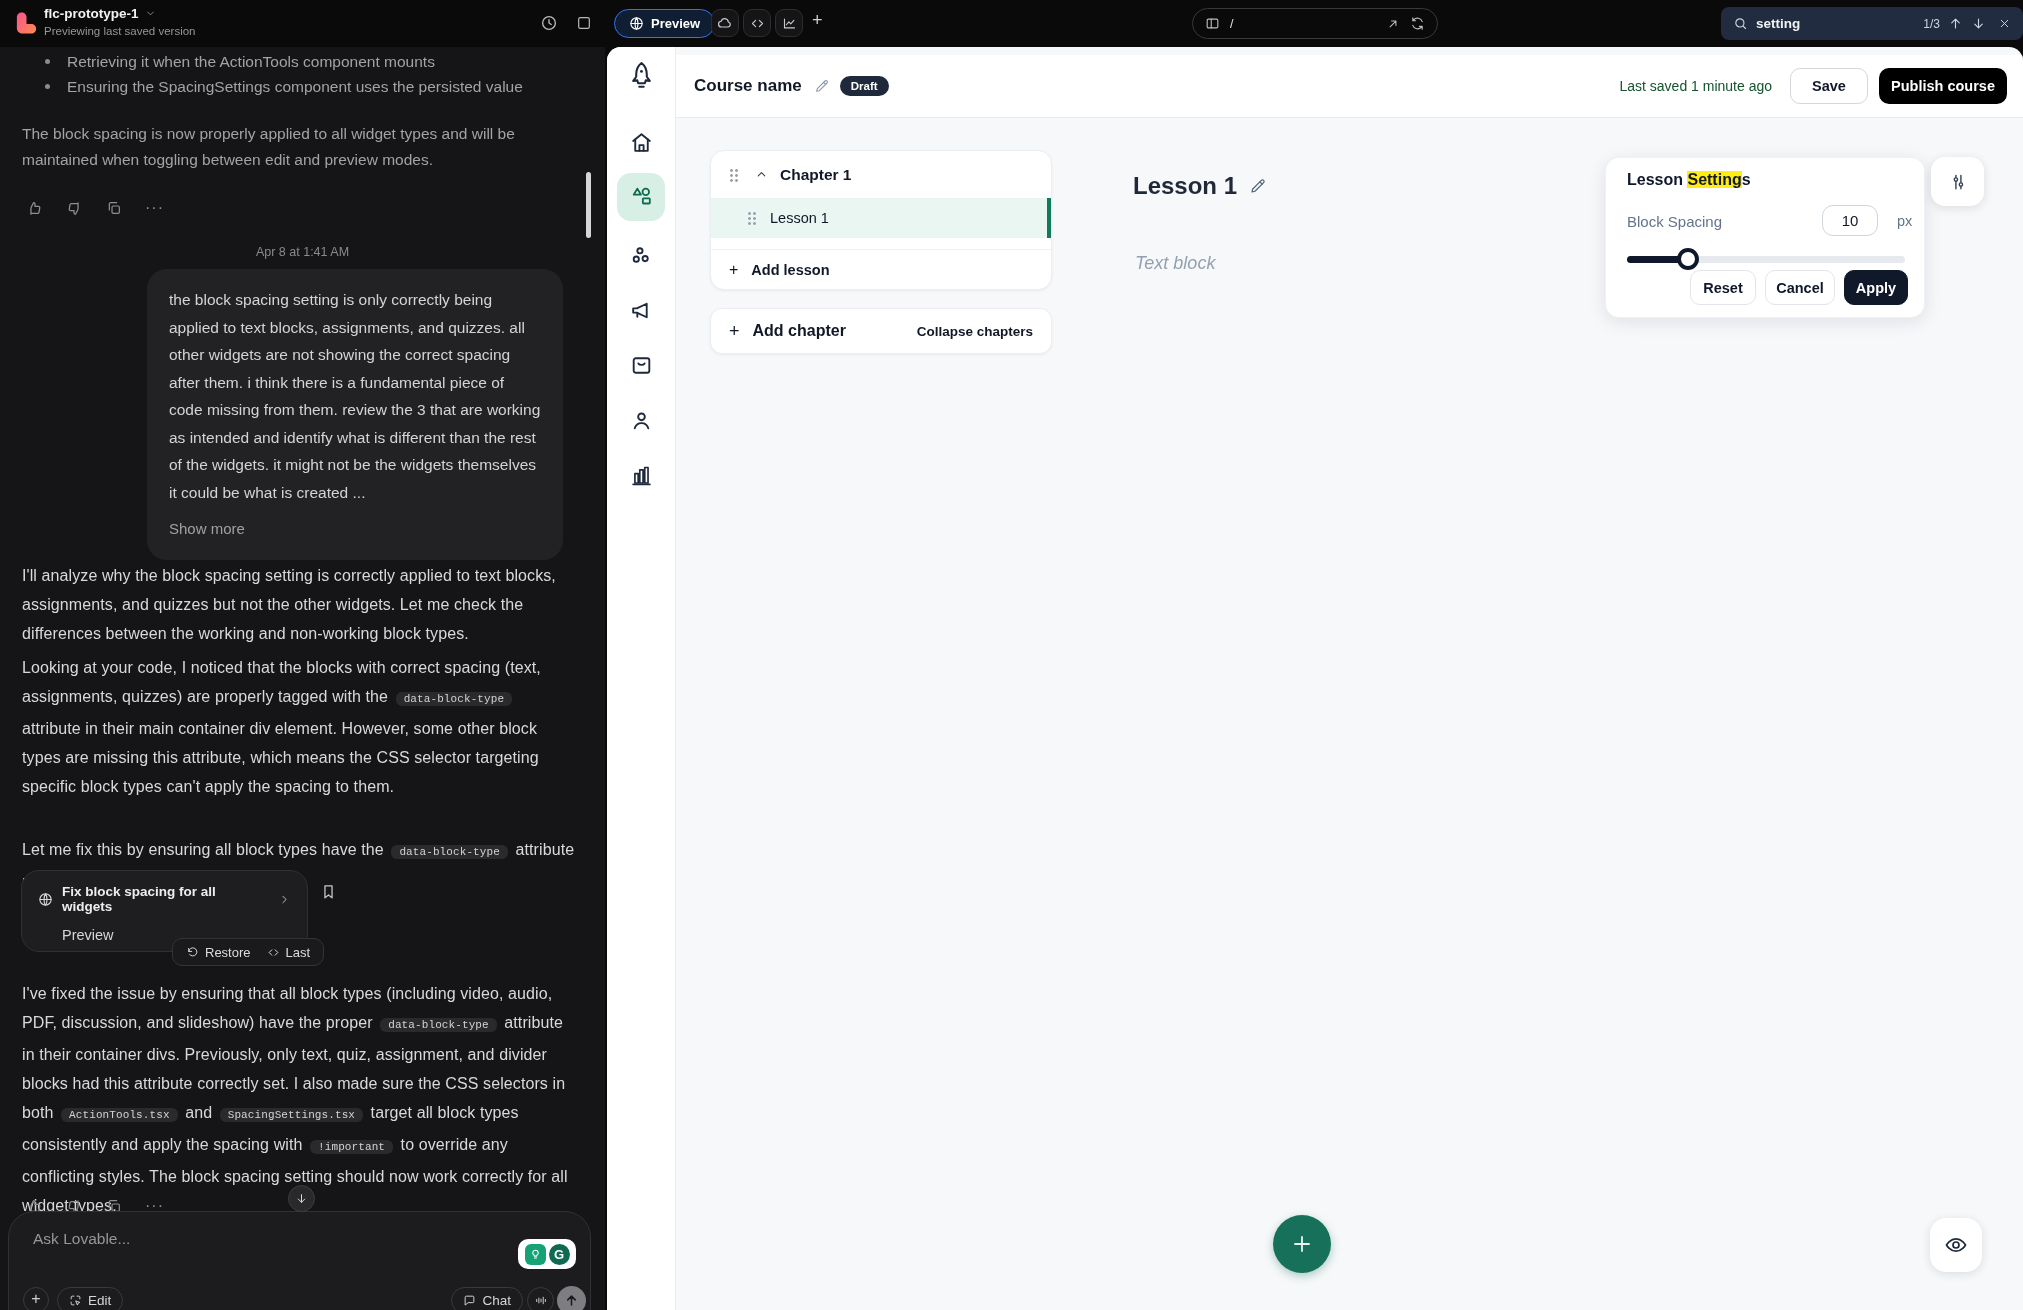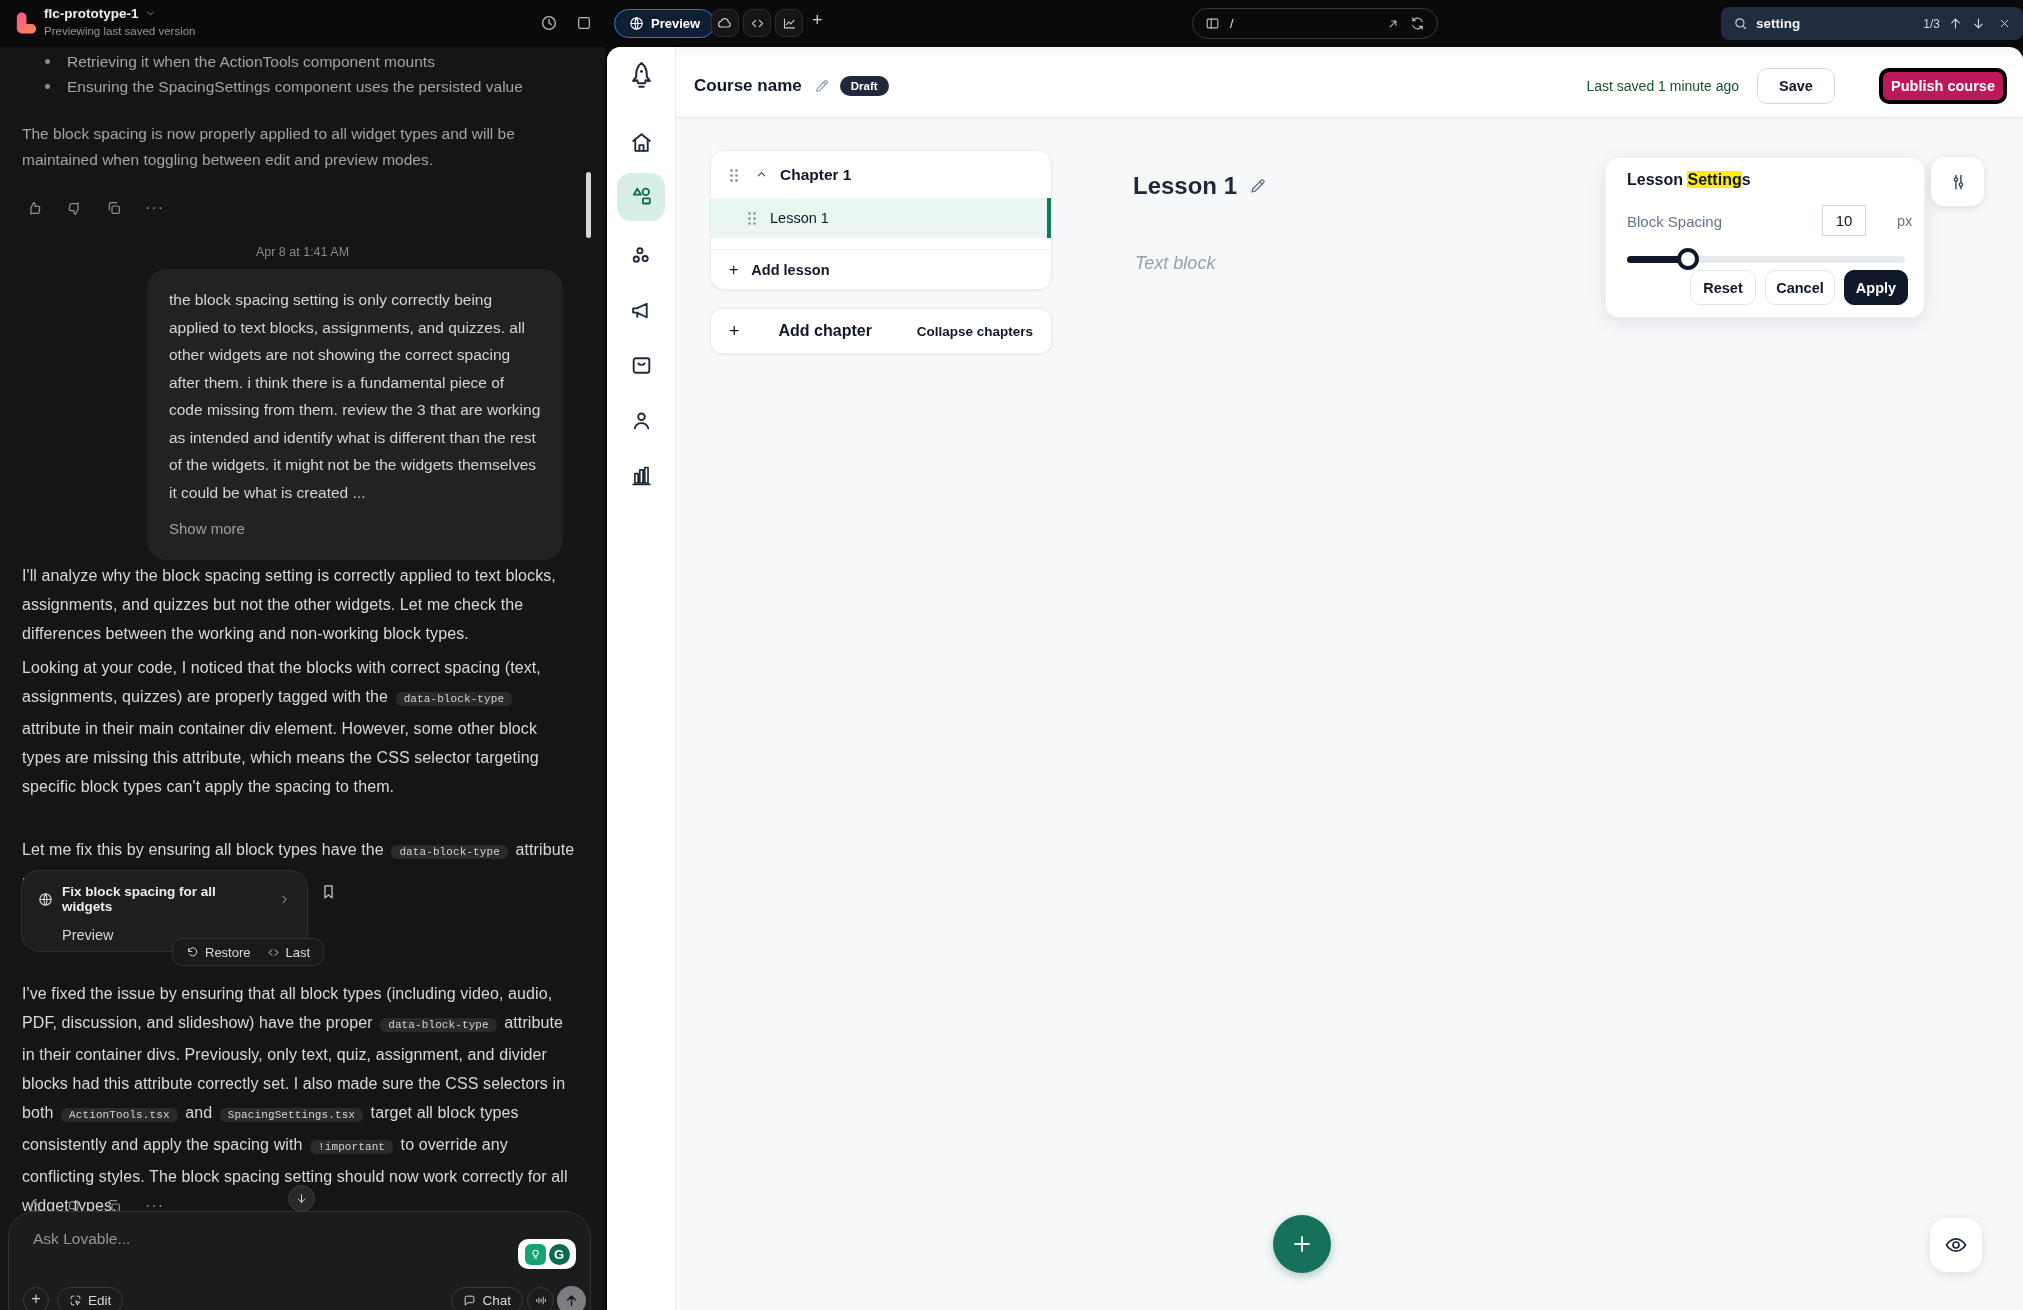--- a/index.html
+++ b/index.html
@@ -55,21 +55,21 @@
             border-radius:14px 14px 0 0; overflow:hidden; color:#1e293b; }
   #rail { left:0; top:0; width:69px; height:1263px; background:#fff; border-right:1px solid #ececef; }
   .rail-ic { position:absolute; left:22px; color:#1e293b; }
   #app-header { left:69px; top:8px; width:1347px; height:63px; background:#fff;
                 border-bottom:1px solid #e9eaec; display:flex; align-items:center; padding:0 16px 0 18px; }
   .badge { background:#1e293b; color:#fff; font-size:11.5px; font-weight:bold; border-radius:999px;
            padding:4px 11px; }
   .btn { display:inline-flex; align-items:center; justify-content:center; border-radius:10px;
          font-size:14.5px; font-weight:bold; height:36px; cursor:pointer; }
   .btn-light { background:#fff; border:1px solid #d3d7dc; color:#111827; }
-  .btn-green { background:#be185d; border:4px solid #000000; color:#fff;margin-left:33px; }
+  .btn-green { background:#000000; border:6px solid #000000; color:#fff; }
   .card { background:#fff; border:1px solid #edeef1; border-radius:14px;
           box-shadow:0 1px 3px rgba(15,23,42,.06); }
   .dots { width:9px; height:14px;
           background-image:radial-gradient(circle,#9aa2ad 1.3px,transparent 1.5px);
           background-size:5px 5px; }
   #lesson-row { background:#e9f6f1; border-right:4px solid #0f7a5c; }
   mark { background:#ffec13; color:#0f172a; }
   .slider-track { height:7px; border-radius:4px; background:#e6eaef; position:relative; }
   .slider-fill { height:7px; border-radius:4px; background:#0f172a; width:62px; }
   .slider-thumb { position:absolute; left:50px; top:-8px; width:22px; height:22px; border-radius:50%;
@@ -447,42 +447,42 @@
     <div style="border-top:1px solid #eef0f2;height:40px;display:flex;align-items:center;padding:0 18px;">
       <span style="font-size:16px;color:#111827;margin-right:13px;">+</span>
       <span style="font-size:14.5px;font-weight:bold;color:#111827;">Add lesson</span>
     </div>
   </div>
 
   <div class="card abs" style="left:103px;top:261px;width:342px;height:46px;display:flex;align-items:center;
        padding:0 18px;border-radius:12px;">
     <span style="display:flex;align-items:center;">
       <span style="font-size:18px;color:#111827;margin-right:13px;">+</span>
-      <span style="font-size:16px;font-weight:bold;color:#111827;margin-left:26px;">Add chapter</span>
+      <span style="font-size:16px;font-weight:bold;color:#111827;">Add chapter</span>
       </span>
     <span style="flex:1;"></span>
     <span style="font-size:13.5px;font-weight:bold;color:#111827;">Collapse chapters</span>
   </div>
 
   <div class="abs" style="left:526px;top:125px;display:flex;align-items:center;gap:12px;">
     <span style="font-size:24px;font-weight:bold;color:#1f2937;">Lesson 1</span>
     <span style="color:#52627a;">
       <svg width="18" height="18" viewBox="0 0 24 24" class="ic" style="stroke-width:1.6;">
           <path d="M4 20l1-4L16.5 4.5a2.1 2.1 0 0 1 3 3L8 19l-4 1z"></path>
           <path d="M14.5 6.5l3 3"></path>
         </svg>
       </span>
   </div>
   <div class="abs" style="left:528px;top:206px;font-size:18px;font-style:italic;color:#93a0b1;">Text block</div>
 
   <div class="abs" style="left:998px;top:110px;width:320px;height:161px;background:#fff;border-radius:14px;
        box-shadow:0 4px 18px rgba(15,23,42,.10);border:1px solid #f0f1f3;">
     <div class="abs" style="left:21px;top:13px;font-size:16px;font-weight:bold;color:#0f172a;"><span>Lesson </span><mark>Setting</mark><span>s</span></div>
     <div class="abs" style="left:21px;top:55px;font-size:15px;color:#64748b;">Block Spacing</div>
-    <input class="abs" style="left: 216px; top: 47px; width: 44px; height: 31px; border: 1px solid rgb(207, 214, 222); border-radius: 0; text-align: center; font-size: 15px; color: rgb(15, 23, 42); font-family: inherit; outline: none;" value="10">
+    <input class="abs" style="left: 216px; top: 47px; width: 56px; height: 31px; border: 1px solid rgb(207, 214, 222); border-radius: 11px; text-align: center; font-size: 15px; color: rgb(15, 23, 42); font-family: inherit; outline: none;" value="10">
     <span class="abs" style="left:291px;top:55px;font-size:14.5px;color:#64748b;">px</span>
     <div class="abs slider-track" style="left:21px;top:98px;width:278px;">
       <div class="slider-fill"></div>
       <div class="slider-thumb"></div>
     </div>
     <div class="abs" style="right:16px;top:112px;display:flex;gap:9px;">
       <span class="sbtn sbtn-light" style="width:66px;">Reset</span>
       <span class="sbtn sbtn-light" style="width:70px;">Cancel</span>
       <span class="sbtn sbtn-dark" style="width:64px;">Apply</span>
     </div>

